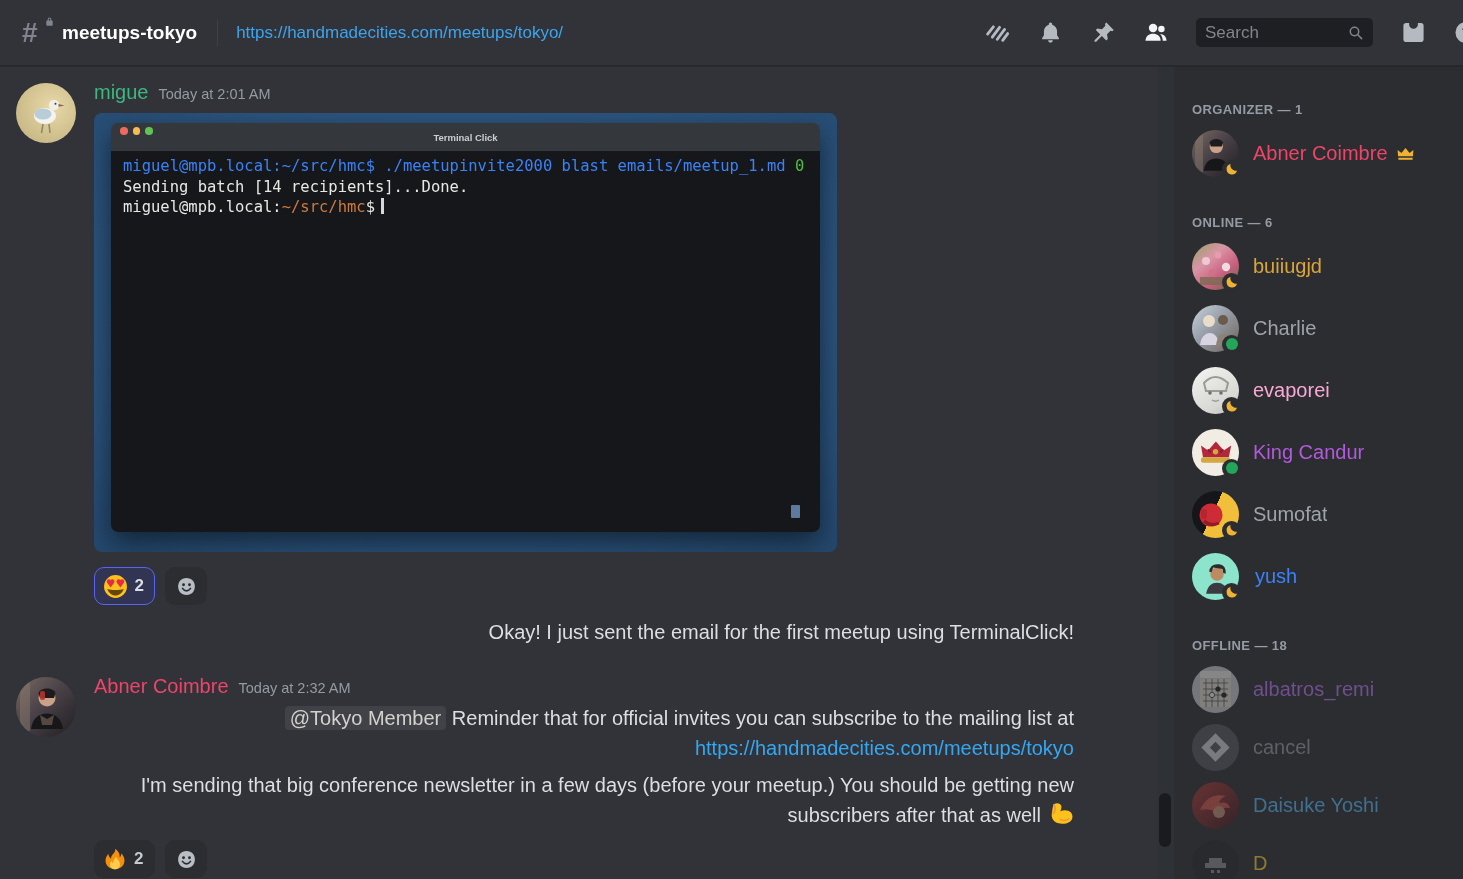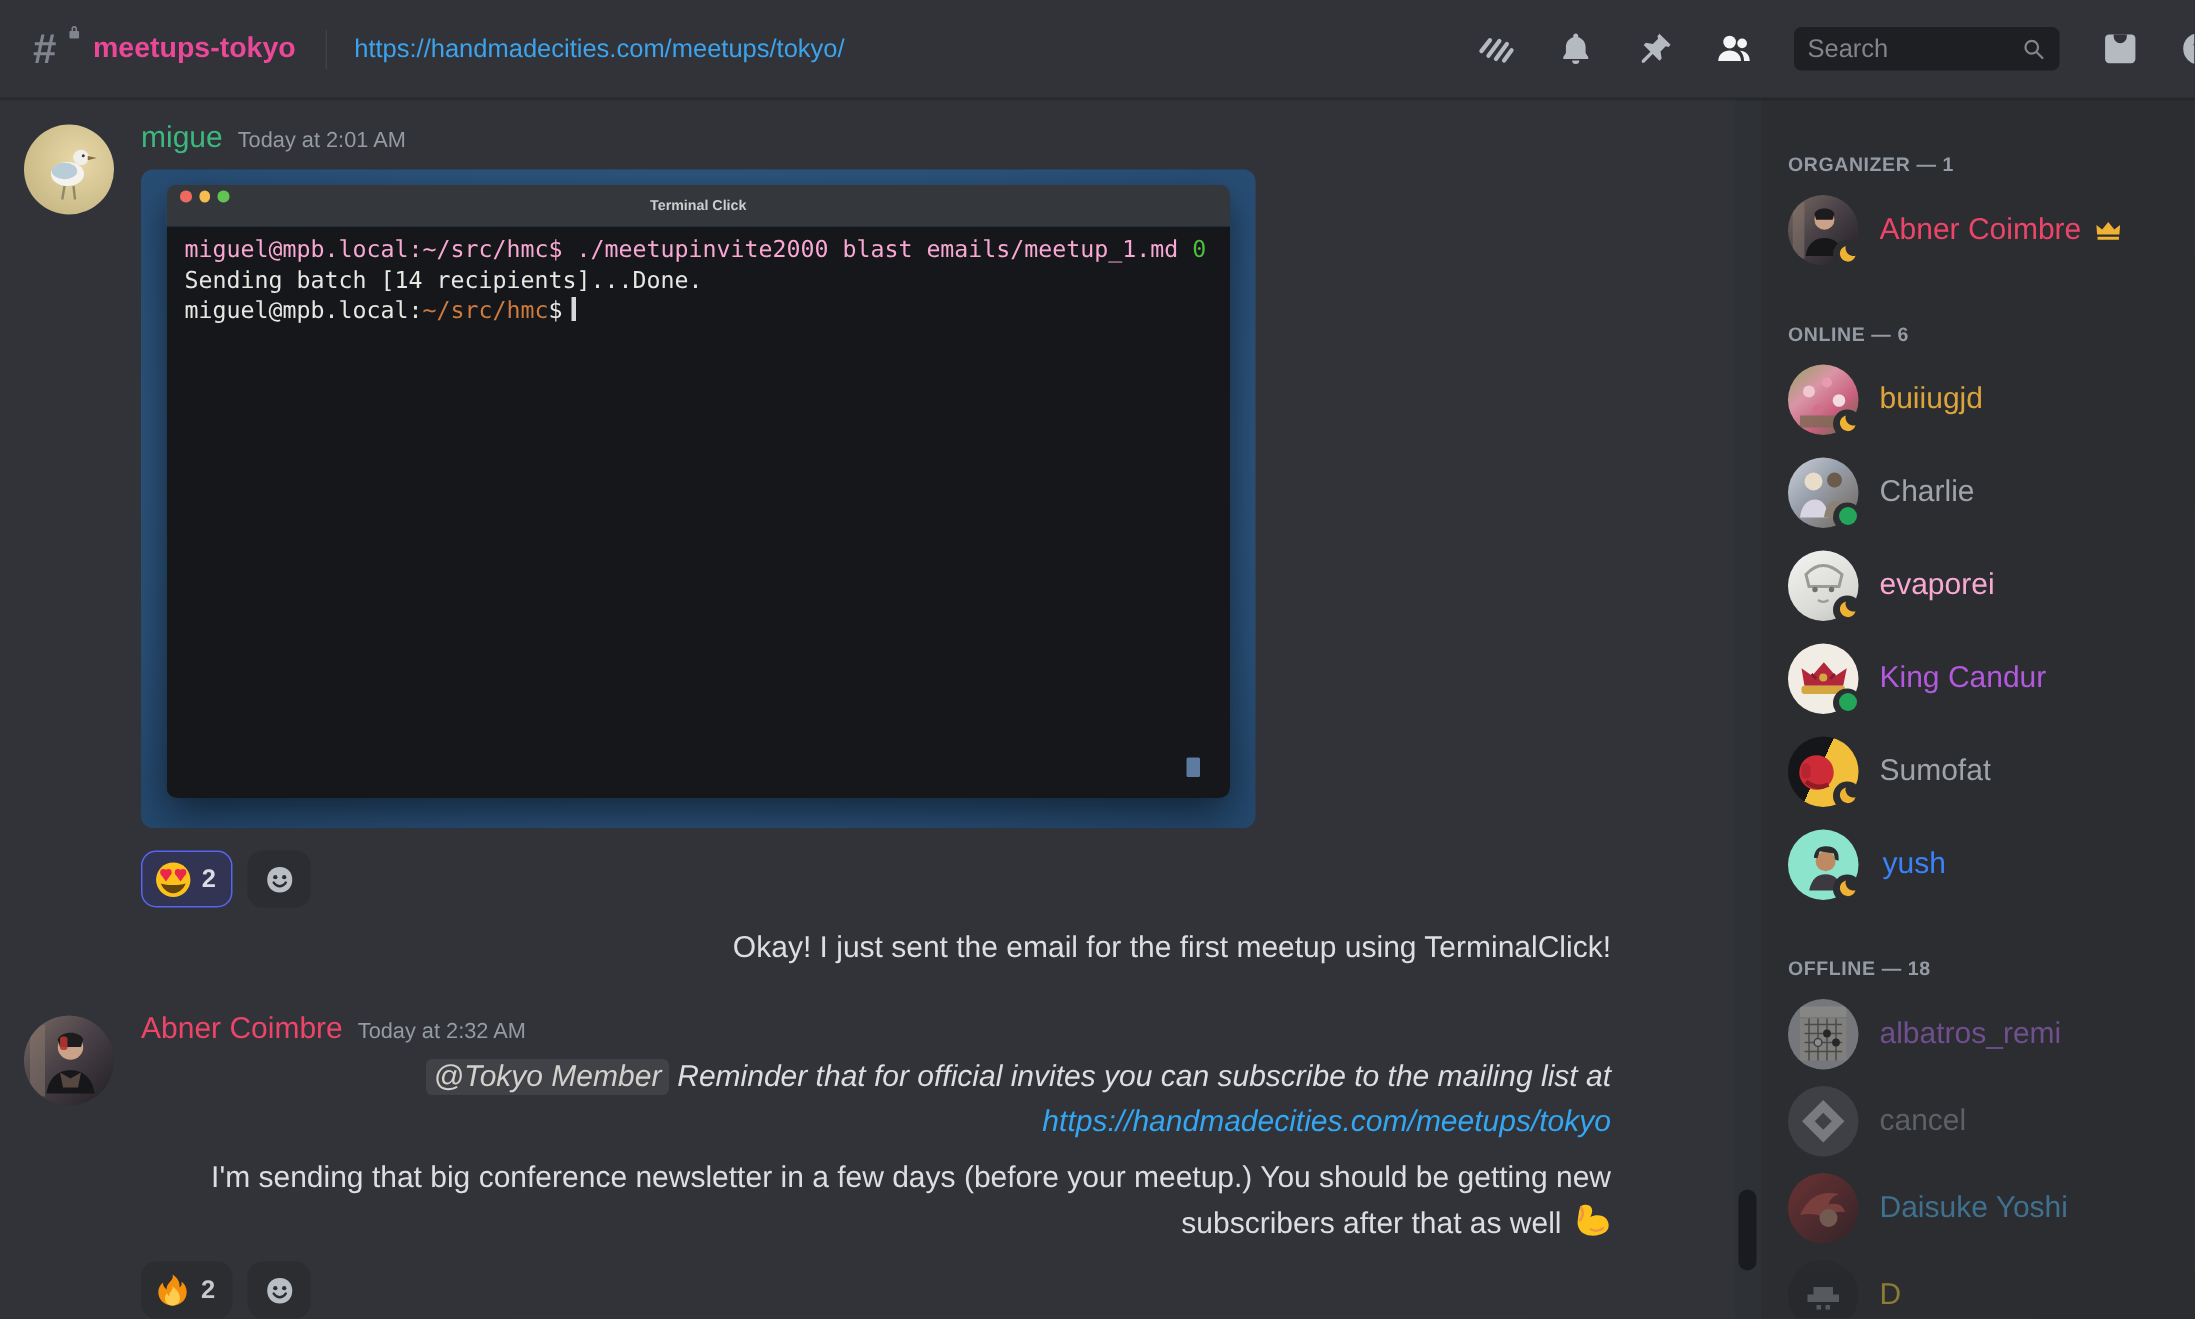--- a/index.html
+++ b/index.html
@@ -7,21 +7,21 @@
               font-family:"Liberation Sans","DejaVu Sans",sans-serif; }
   .app { width:1463px; height:879px; display:flex; flex-direction:column; }
 
   
   .topbar { height:66px; flex:0 0 66px; background:#313338; border-bottom:1px solid #26282c;
             display:flex; align-items:center; padding-left:22px; overflow:hidden; position:relative; z-index:5;
             box-shadow:0 1px 0 rgba(0,0,0,.15); }
   .chan-icon { position:relative; width:30px; height:30px; margin-right:10px; flex:0 0 auto; }
   .chan-hash { font-size:28px; font-weight:600; color:#80848e; line-height:30px; }
   .chan-lock { position:absolute; top:-2px; right:-3px; }
-  .chan-name { font-size:19px; font-weight:700; color:#ec4899; white-space:nowrap; }
+  .chan-name { font-size:19px; font-weight:700; color:#ffffff; white-space:nowrap; }
   .top-divider { width:1px; height:26px; background:#3f4147; margin:0 18px 0 20px; }
   .chan-topic { font-size:17px; color:#3ca4ee; white-space:nowrap; cursor:pointer; }
   .top-right { margin-left:auto; display:flex; align-items:center; gap:27px; padding-right:0; }
   .tb-icon { width:26px; height:26px; display:flex; align-items:center; justify-content:center; cursor:pointer; }
   .searchbox { width:177px; height:29px; background:#1e1f22; border-radius:5px; display:flex;
                align-items:center; padding:0 8px 0 9px; cursor:text; }
   .searchbox input { flex:1; background:transparent; border:none; outline:none; color:#dbdee1;
                      font-size:17px; font-family:inherit; width:120px; }
   .searchbox input::placeholder { color:#81848a; }
   .help-wrap { margin-right:-16px; }
@@ -48,21 +48,21 @@
             cursor:pointer; }
   .termwin { position:absolute; left:17px; right:17px; top:10px; bottom:20px; border-radius:7px; overflow:hidden;
              box-shadow:0 10px 28px rgba(0,0,0,.55); display:flex; flex-direction:column; }
   .term-titlebar { height:28px; background:#34373b; position:relative; display:flex; align-items:center; justify-content:center; }
   .tlights { position:absolute; left:9px; top:4px; display:flex; gap:5px; }
   .tlight { width:7.5px; height:7.5px; border-radius:50%; }
   .tl-red{background:#ee6a5f;} .tl-yellow{background:#f5bd4f;} .tl-green{background:#61c354;}
   .term-title { font-size:9.5px; font-weight:700; color:#cdced0; }
   .term-body { flex:1; background:#15171a; padding:5px 12px; font-family:"DejaVu Sans Mono",monospace;
                font-size:15.5px; line-height:20.5px; white-space:pre; position:relative; }
-  .c-dim{color:#f9a8d4;} .c-green{color:#4ebf3f;} .c-white{color:#e7e7e4;} .c-orange{color:#ce7b3f;}
+  .c-dim{color:#3b82f6;} .c-green{color:#4ebf3f;} .c-white{color:#e7e7e4;} .c-orange{color:#ce7b3f;}
   .cursor { display:inline-block; width:3px; height:16px; background:#d7d8da; vertical-align:-2px; margin-left:6px; }
   .term-scrollind { position:absolute; right:20px; bottom:14px; width:9px; height:13px; background:#5d7b9e; border-radius:1px; }
 
   
   .reactions { display:flex; gap:10px; margin-top:15px; align-items:center; }
   .reaction { height:38px; border-radius:10px; display:flex; align-items:center; gap:7px;
               padding:0 12px 0 9px; background:#2b2d31; cursor:pointer; }
   .reaction.self { background:#313453; border:1.5px solid #5865f2; padding:0 10.5px 0 7.5px; }
   .reaction .count { font-size:17px; font-weight:700; color:#c6c9cd; }
   .reaction.self .count { color:#dadde1; }
@@ -247,21 +247,21 @@
             <path d="M22.5 16c2-6 15-6 17 0l-1.5 5h-14z" fill="#1d1b1d"></path>
             <path d="M15 52c1.5-11 8-15.5 16-15.5S45.5 41 47 52z" fill="#17171a"></path>
             <path d="M24 38l7 4 7-4-2 10h-10z" fill="#caa189" opacity=".35"></path>
             <rect x="24" y="14" width="5" height="9" rx="2" fill="#b3362f" opacity=".9"></rect>
           </svg>
         </div>
         <div class="byline">
           <span class="author" style="color: rgb(237, 69, 105);">Abner Coimbre</span>
           <span class="timestamp">Today at 2:32 AM</span>
         </div>
-        <p class="msg-text" style="margin-top:4px; line-height:30px;font-style:italic;">
+        <p class="msg-text" style="margin-top:4px; line-height:30px;">
           <span class="mention">@Tokyo Member</span>
           <span>Reminder that for official invites you can subscribe to the mailing list at</span>
           <a class="msg-link">https://handmadecities.com/meetups/tokyo</a>
         </p>
         <p class="msg-text" style="margin-top:8px;">
           <span>I'm sending that big conference newsletter in a few days (before your meetup.) You should be getting new</span><br>
           <span>subscribers after that as well</span><svg class="flex-emoji" width="27" height="27" viewBox="0 0 36 36">
             <path fill="#fcc21b" d="M9 5.5c4.5-2.5 9-1 10 2.2.8 2.4-.2 5.3-1.4 7.3 4.5-2.3 11-2 14 1.4 3.2 3.6 3.6 9.8-1.6 12.8-4.6 2.8-13 3.6-18.2.6-4.4-2.6-6.3-7.6-5.2-12.8.6-3.2.8-8.6 2.4-11.5z"></path>
             <path d="M9.5 6.5c2.2 4 1.3 8.5-1 11.5" stroke="#ef9645" stroke-width="2.4" fill="none" stroke-linecap="round"></path>
             <path d="M18 26c3.5 2 8.5 1.6 11-1" stroke="#ef9645" stroke-width="2.2" fill="none" stroke-linecap="round"></path>

